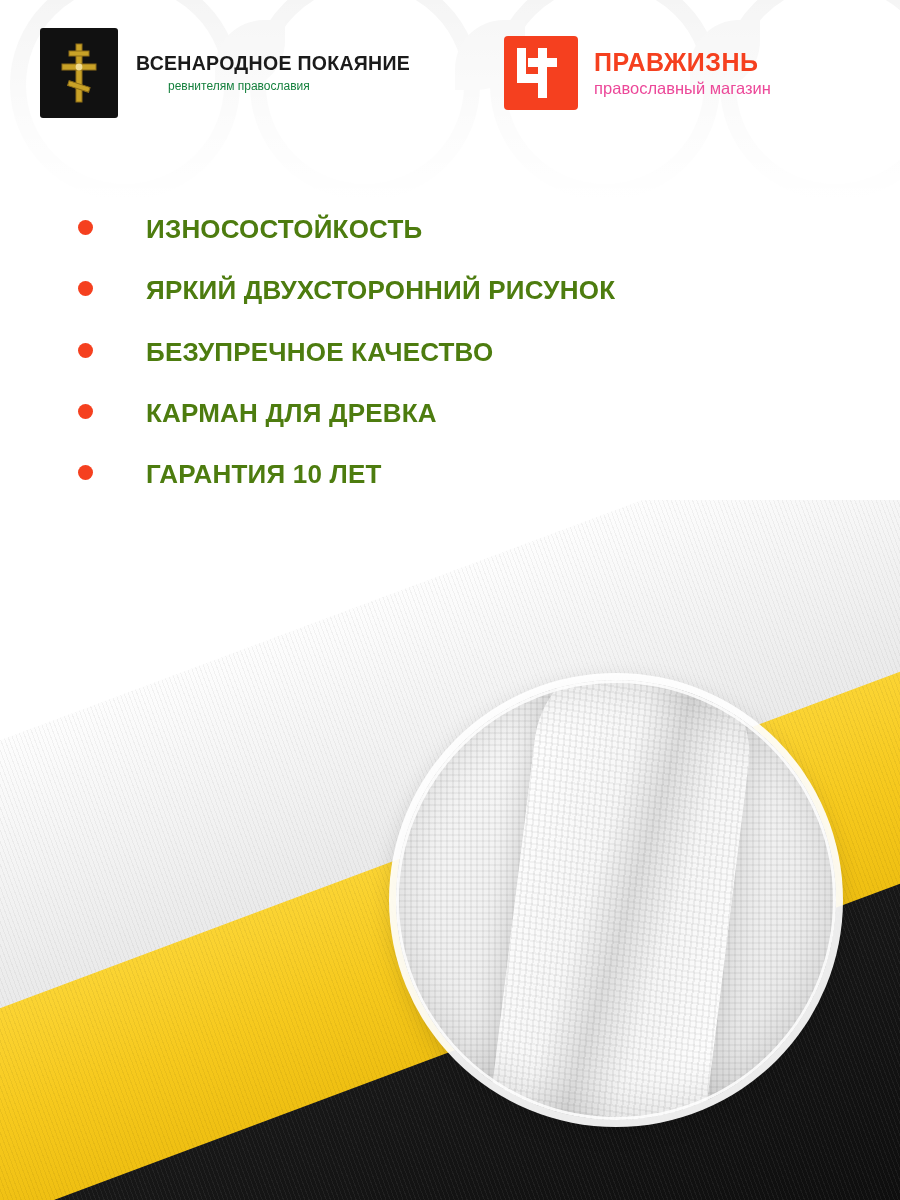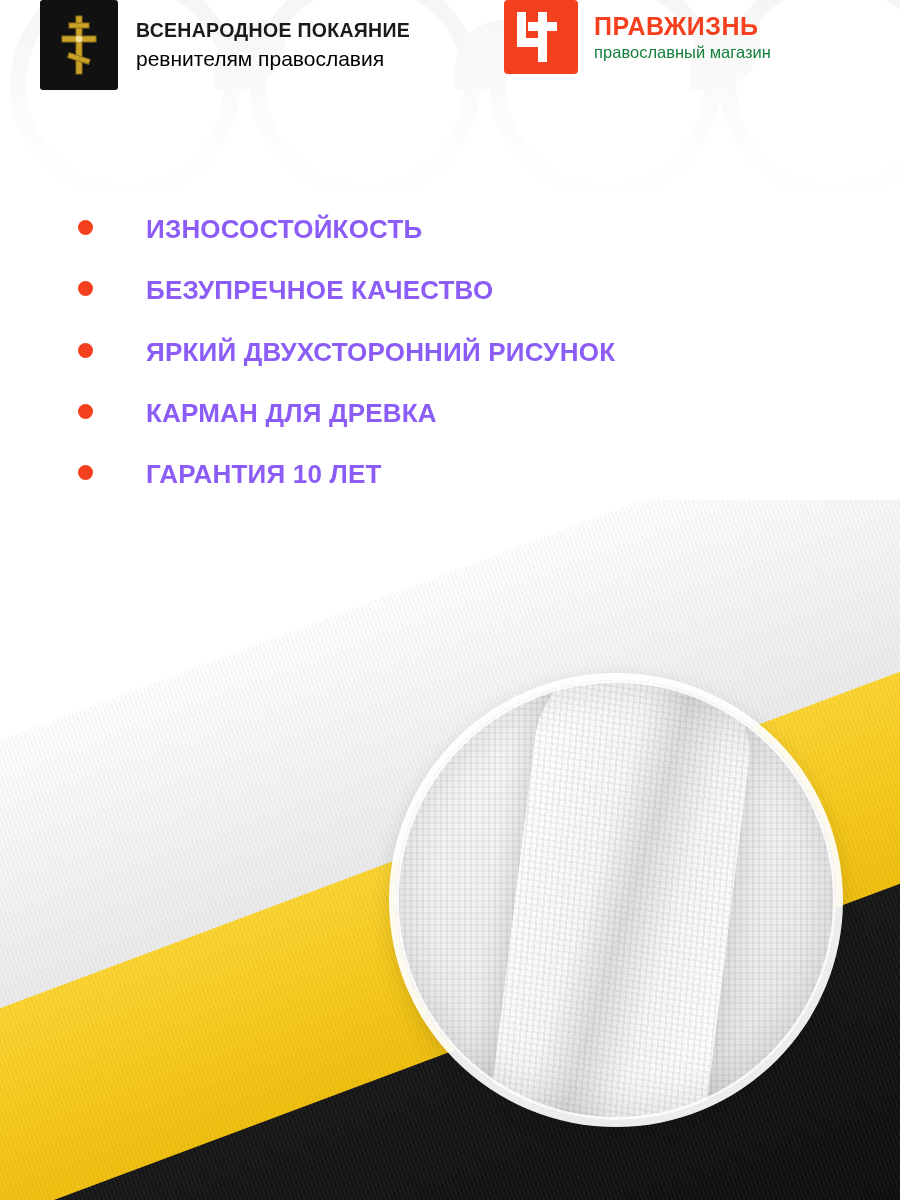--- a/index.html
+++ b/index.html
@@ -53,21 +53,21 @@
     background: linear-gradient(to bottom, rgba(255,255,255,0.25) 0%, rgba(255,255,255,0.75) 60%, #ffffff 100%);
   }
 
   
   .header {
     position: absolute;
     top: 0; left: 0;
     width: 900px;
     height: 145px;
     display: flex;
-    align-items: flex-start;
+    align-items: center;
   }
   .brand {
     display: flex;
     align-items: center;
   }
   .brand-left { margin-left: 40px; }
   .brand-right { margin-left: 85px; padding-left: 9px; }
 
   .logo-cross-box {
     width: 78px;
@@ -87,24 +87,25 @@
   }
   .brand-title-1 {
     font-size: 19.5px;
     font-weight: bold;
     color: #1b1b1b;
     letter-spacing: 0.3px;
     text-transform: uppercase;
     white-space: nowrap;
   }
   .brand-sub-1 {
-    font-size: 21px;
-    color: #000000;
+    font-size: 12px;
+    color: #15803d;
     margin-top: 3px;
     white-space: nowrap;
+    margin-left: 32px;
   }
 
   .logo-red-box {
     width: 74px;
     height: 74px;
     background: #f5401f;
     border-radius: 4px;
     flex: none;
     position: relative;
   }
@@ -117,21 +118,21 @@
   .brand-title-2 {
     font-size: 25px;
     font-weight: bold;
     color: #f5401f;
     letter-spacing: 0.5px;
     text-transform: uppercase;
     white-space: nowrap;
   }
   .brand-sub-2 {
     font-size: 16.5px;
-    color: #15803d;
+    color: #ec4899;
     margin-top: 2px;
     white-space: nowrap;
   }
 
   
   .features {
     position: absolute;
     top: 213px;
     left: 78px;
     width: 800px;
@@ -146,21 +147,21 @@
     height: 15px;
     border-radius: 50%;
     background: #f5401f;
     flex: none;
     margin-top: 7px;
   }
   .feature-label {
     margin-left: 53px;
     font-size: 26px;
     font-weight: bold;
-    color: #8b5cf6;
+    color: #4d7c0f;
     letter-spacing: 0.2px;
     text-transform: uppercase;
     line-height: 1.28;
   }
 
   
   .photo {
     position: absolute;
     left: 0;
     top: 500px;
@@ -345,26 +346,26 @@
 
   <div class="features">
 
     <div class="feature">
       <div class="bullet"></div>
       <div class="feature-label">ИЗНОСОСТОЙКОСТЬ</div>
     </div>
 
     <div class="feature">
       <div class="bullet"></div>
+      <div class="feature-label">ЯРКИЙ ДВУХСТОРОННИЙ РИСУНОК</div>
+    </div>
+
+    <div class="feature">
+      <div class="bullet"></div>
       <div class="feature-label">БЕЗУПРЕЧНОЕ КАЧЕСТВО</div>
-    </div>
-
-    <div class="feature">
-      <div class="bullet"></div>
-      <div class="feature-label">ЯРКИЙ ДВУХСТОРОННИЙ РИСУНОК</div>
     </div>
 
 
     <div class="feature">
       <div class="bullet"></div>
       <div class="feature-label">КАРМАН ДЛЯ ДРЕВКА</div>
     </div>
 
     <div class="feature">
       <div class="bullet"></div>

